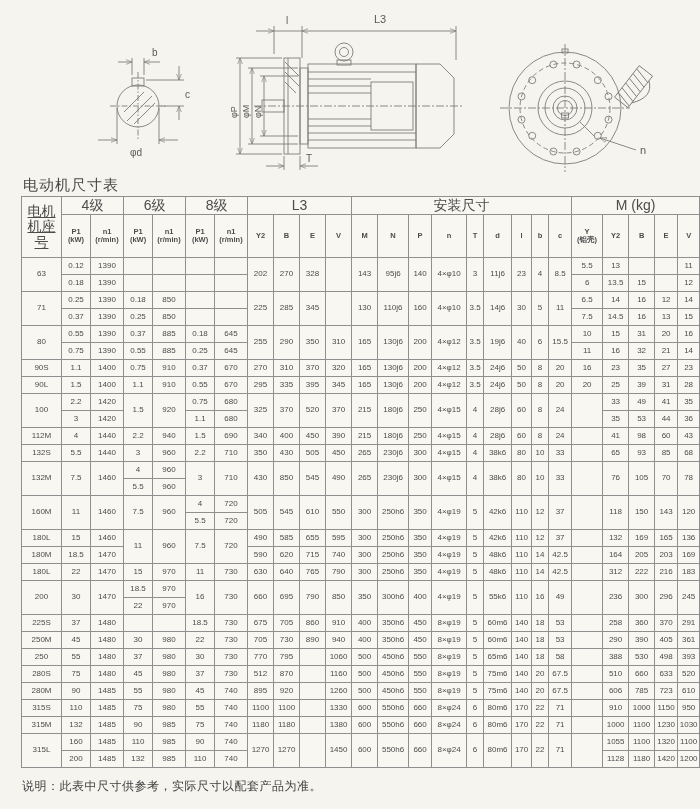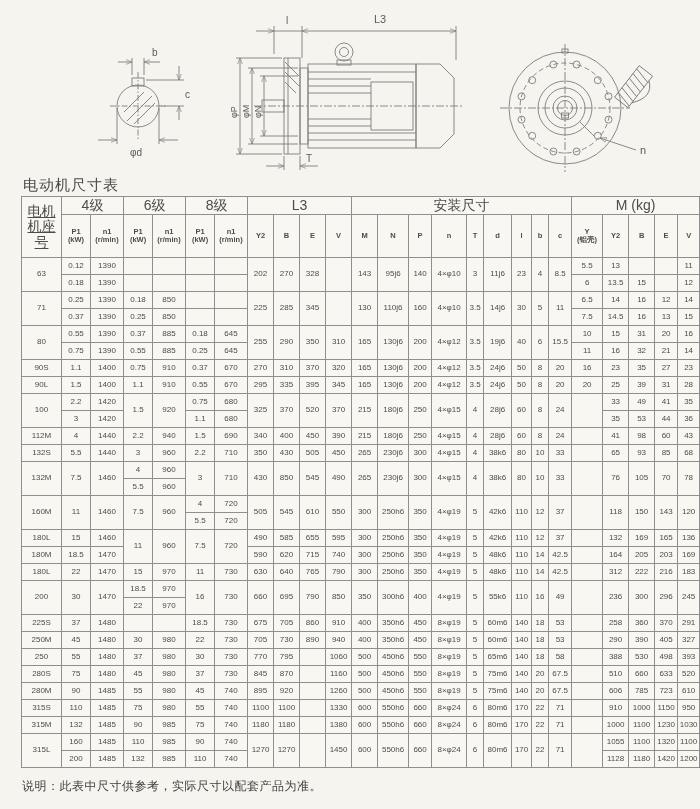--- a/index.html
+++ b/index.html
@@ -757,21 +757,21 @@
             <td>8×φ19</td>
             <td>5</td>
             <td>60m6</td>
             <td>140</td>
             <td>18</td>
             <td>53</td>
             <td></td>
             <td>290</td>
             <td>390</td>
             <td>405</td>
-            <td>327</td>
+            <td>361</td>
           </tr>
           <tr>
             <td>250</td>
             <td>55</td>
             <td>1480</td>
             <td>37</td>
             <td>980</td>
             <td>30</td>
             <td>730</td>
             <td>770</td>
@@ -794,21 +794,21 @@
             <td>393</td>
           </tr>
           <tr>
             <td>280S</td>
             <td>75</td>
             <td>1480</td>
             <td>45</td>
             <td>980</td>
             <td>37</td>
             <td>730</td>
-            <td>845</td>
+            <td>512</td>
             <td>870</td>
             <td></td>
             <td>1160</td>
             <td>500</td>
             <td>450h6</td>
             <td>550</td>
             <td>8×φ19</td>
             <td>5</td>
             <td>75m6</td>
             <td>140</td>

